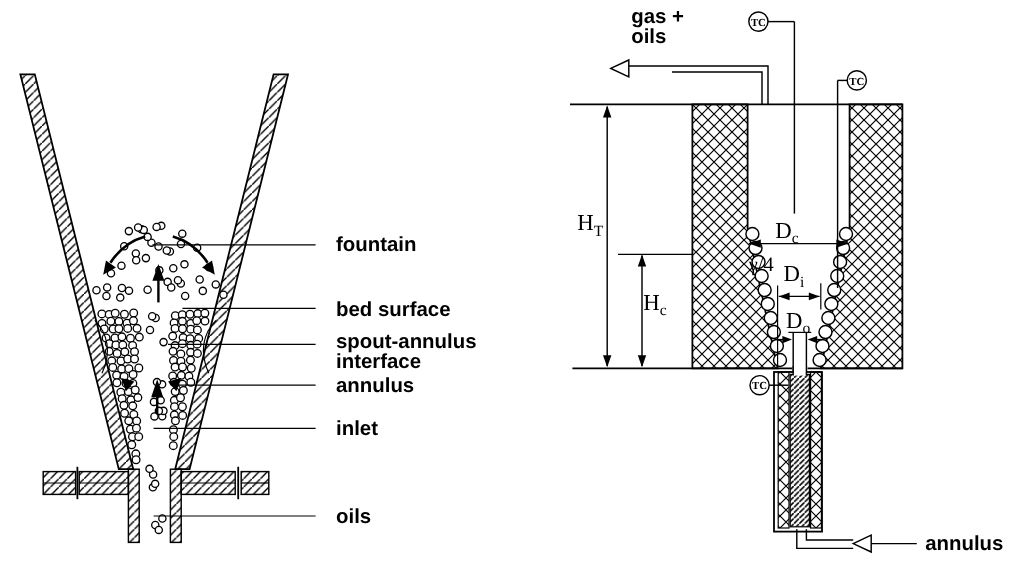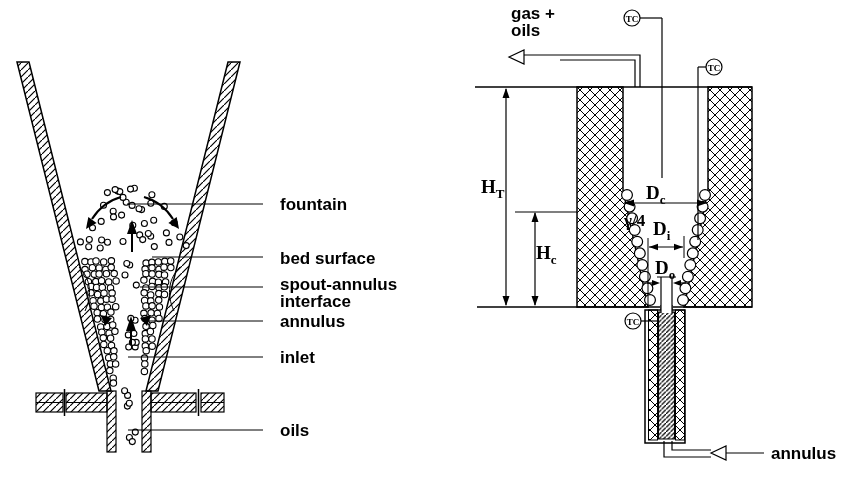--- a/index.html
+++ b/index.html
@@ -3,21 +3,21 @@
 <meta charset="utf-8">
 <style>
   html,body{margin:0;padding:0;background:#ffffff;}
   .canvas{position:relative;width:850px;height:488px;background:#ffffff;overflow:hidden;
           font-family:"Liberation Sans",sans-serif;color:#000;}
   .canvas svg{position:absolute;left:0;top:0;}
   .lbl{position:absolute;font-size:17px;font-weight:bold;line-height:17px;
        white-space:pre-line;transform:translateY(-50%);}
   .lbl.noshift{transform:none;}
   .dim{position:absolute;font-family:"Liberation Serif",serif;font-size:19px;
-       font-weight:bold;line-height:19px;}
+       font-weight:normal;line-height:19px;}
   .dim sub{font-size:13px;line-height:0;}
   .tc-text{font-family:"Liberation Serif",serif;font-size:9px;font-weight:bold;}
 </style>
 </head>
 <body>
 
 <div class="canvas">
 
 <svg id="diagram" width="850" height="488" viewBox="0 0 850 488">
   <defs>
@@ -369,21 +369,21 @@
 </svg>
 
 <div class="lbl" style="left:280px;top:204px">fountain</div>
 <div class="lbl" style="left:280px;top:258px">bed surface</div>
 <div class="lbl" style="left:280px;top:293px">spout-annulus
 interface</div>
 <div class="lbl" style="left:280px;top:321px">annulus</div>
 <div class="lbl" style="left:280px;top:357px">inlet</div>
 <div class="lbl" style="left:280px;top:430px">oils</div>
 
-<div class="lbl noshift" style="left:511px;top:5px">gas +
+<div class="lbl noshift" style="left:526px;top:5px">gas +
 oils</div>
 <div class="lbl" style="left:771px;top:453px">annulus</div>
 
 <div class="dim" style="left:481px;top:177px"><span>H</span><sub>T</sub></div>
 <div class="dim" style="left:536px;top:243px"><span>H</span><sub>c</sub></div>
 <div class="dim" style="left:646px;top:183px"><span>D</span><sub>c</sub></div>
 <div class="dim" style="left:624px;top:211px;font-size:17px"><span>γ/4</span><sub></sub></div>
 <div class="dim" style="left:653px;top:219px"><span>D</span><sub>i</sub></div>
 <div class="dim" style="left:655px;top:258px"><span>D</span><sub>o</sub></div>
 

